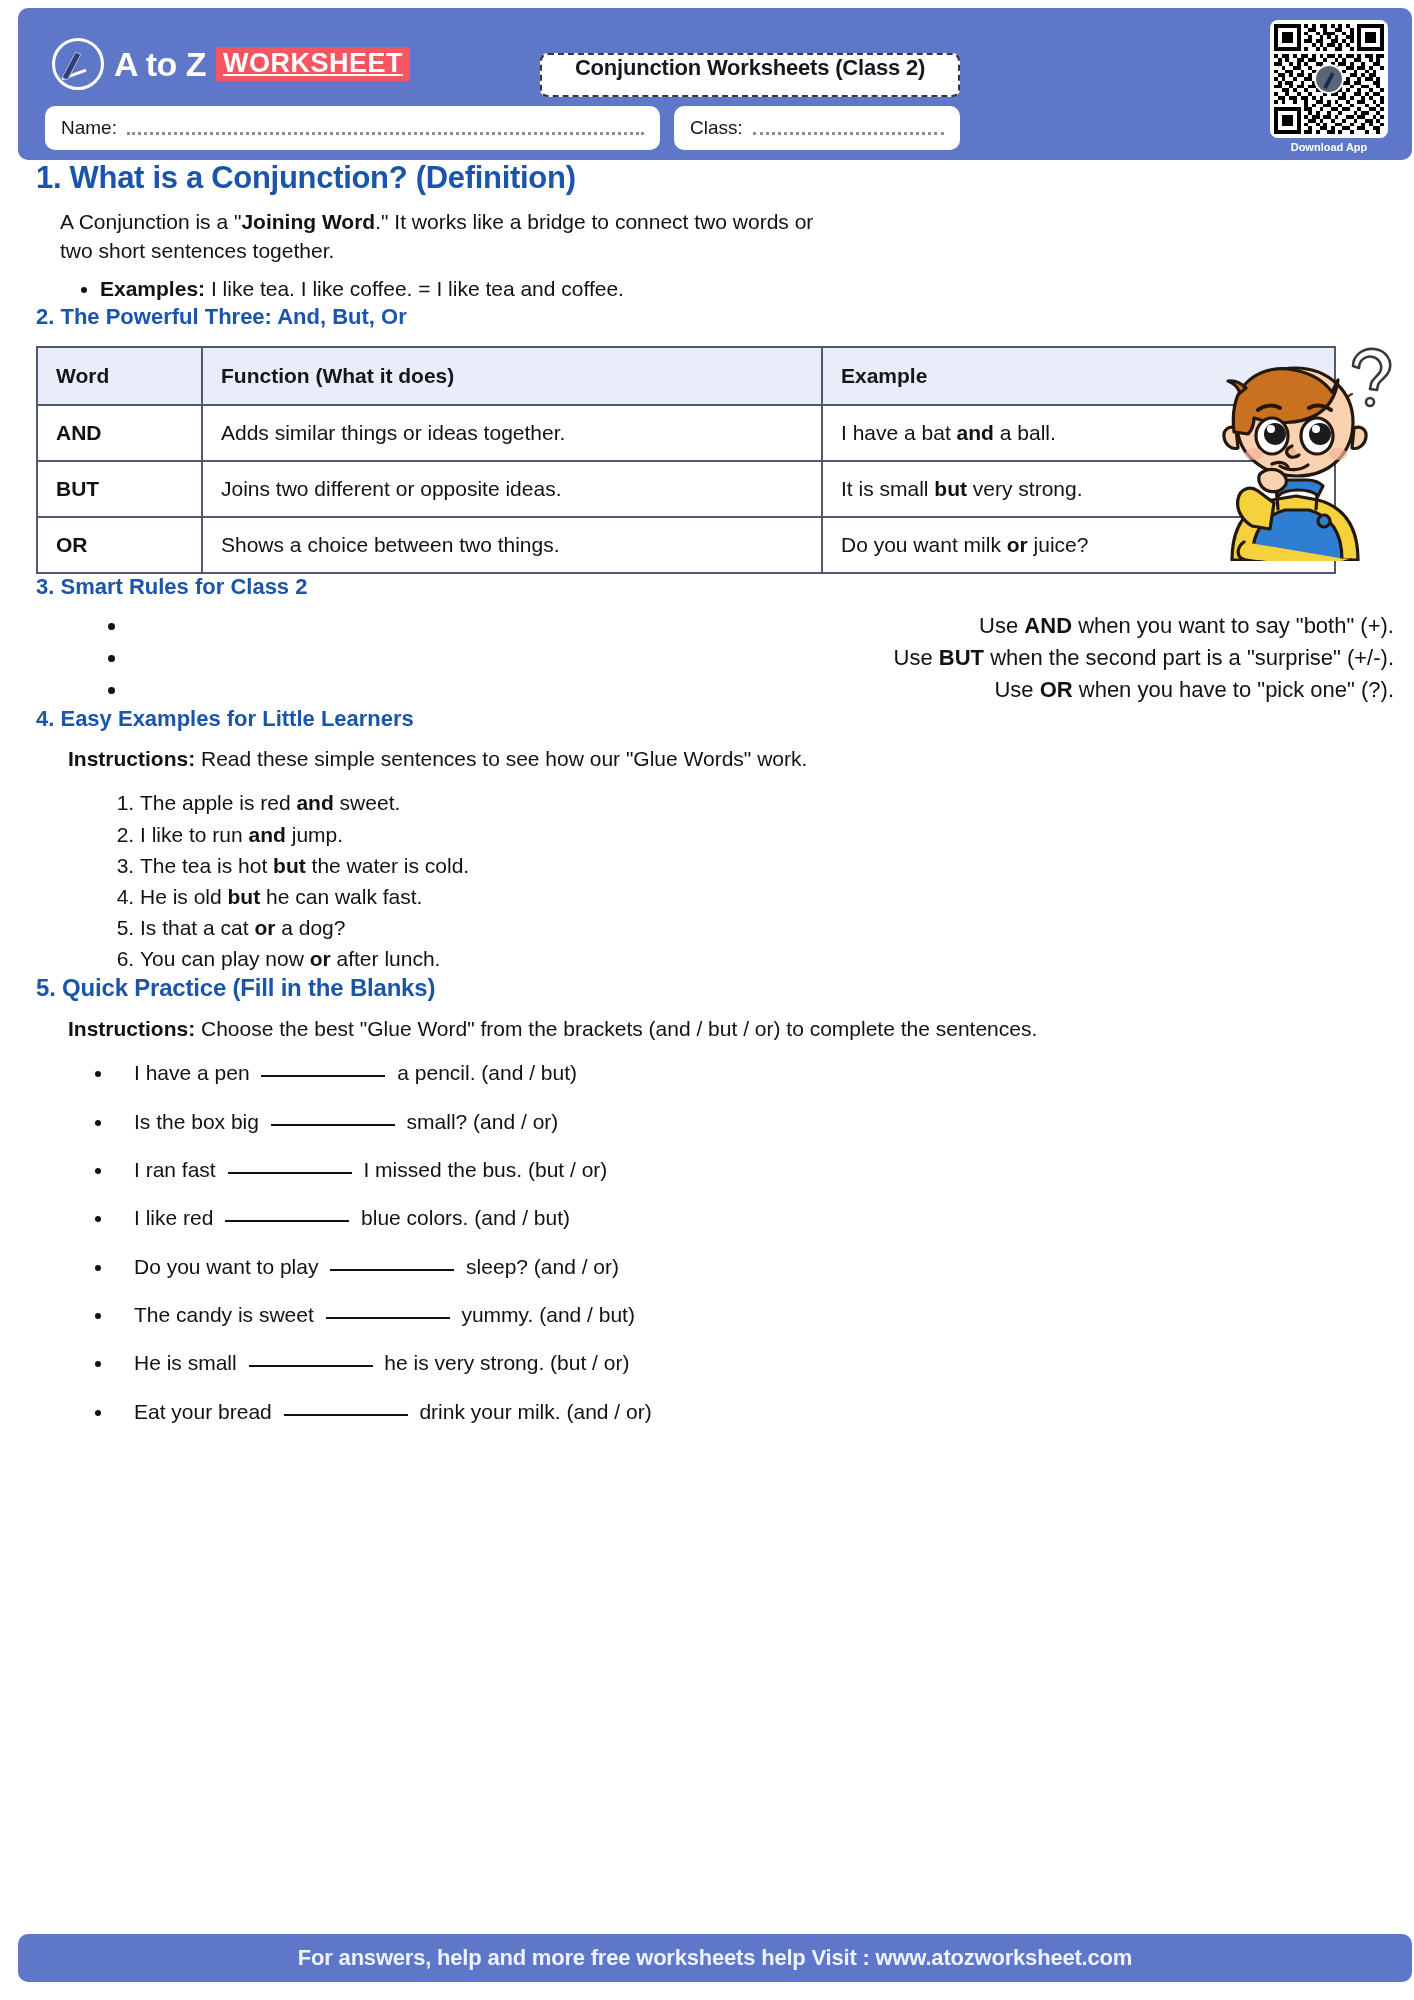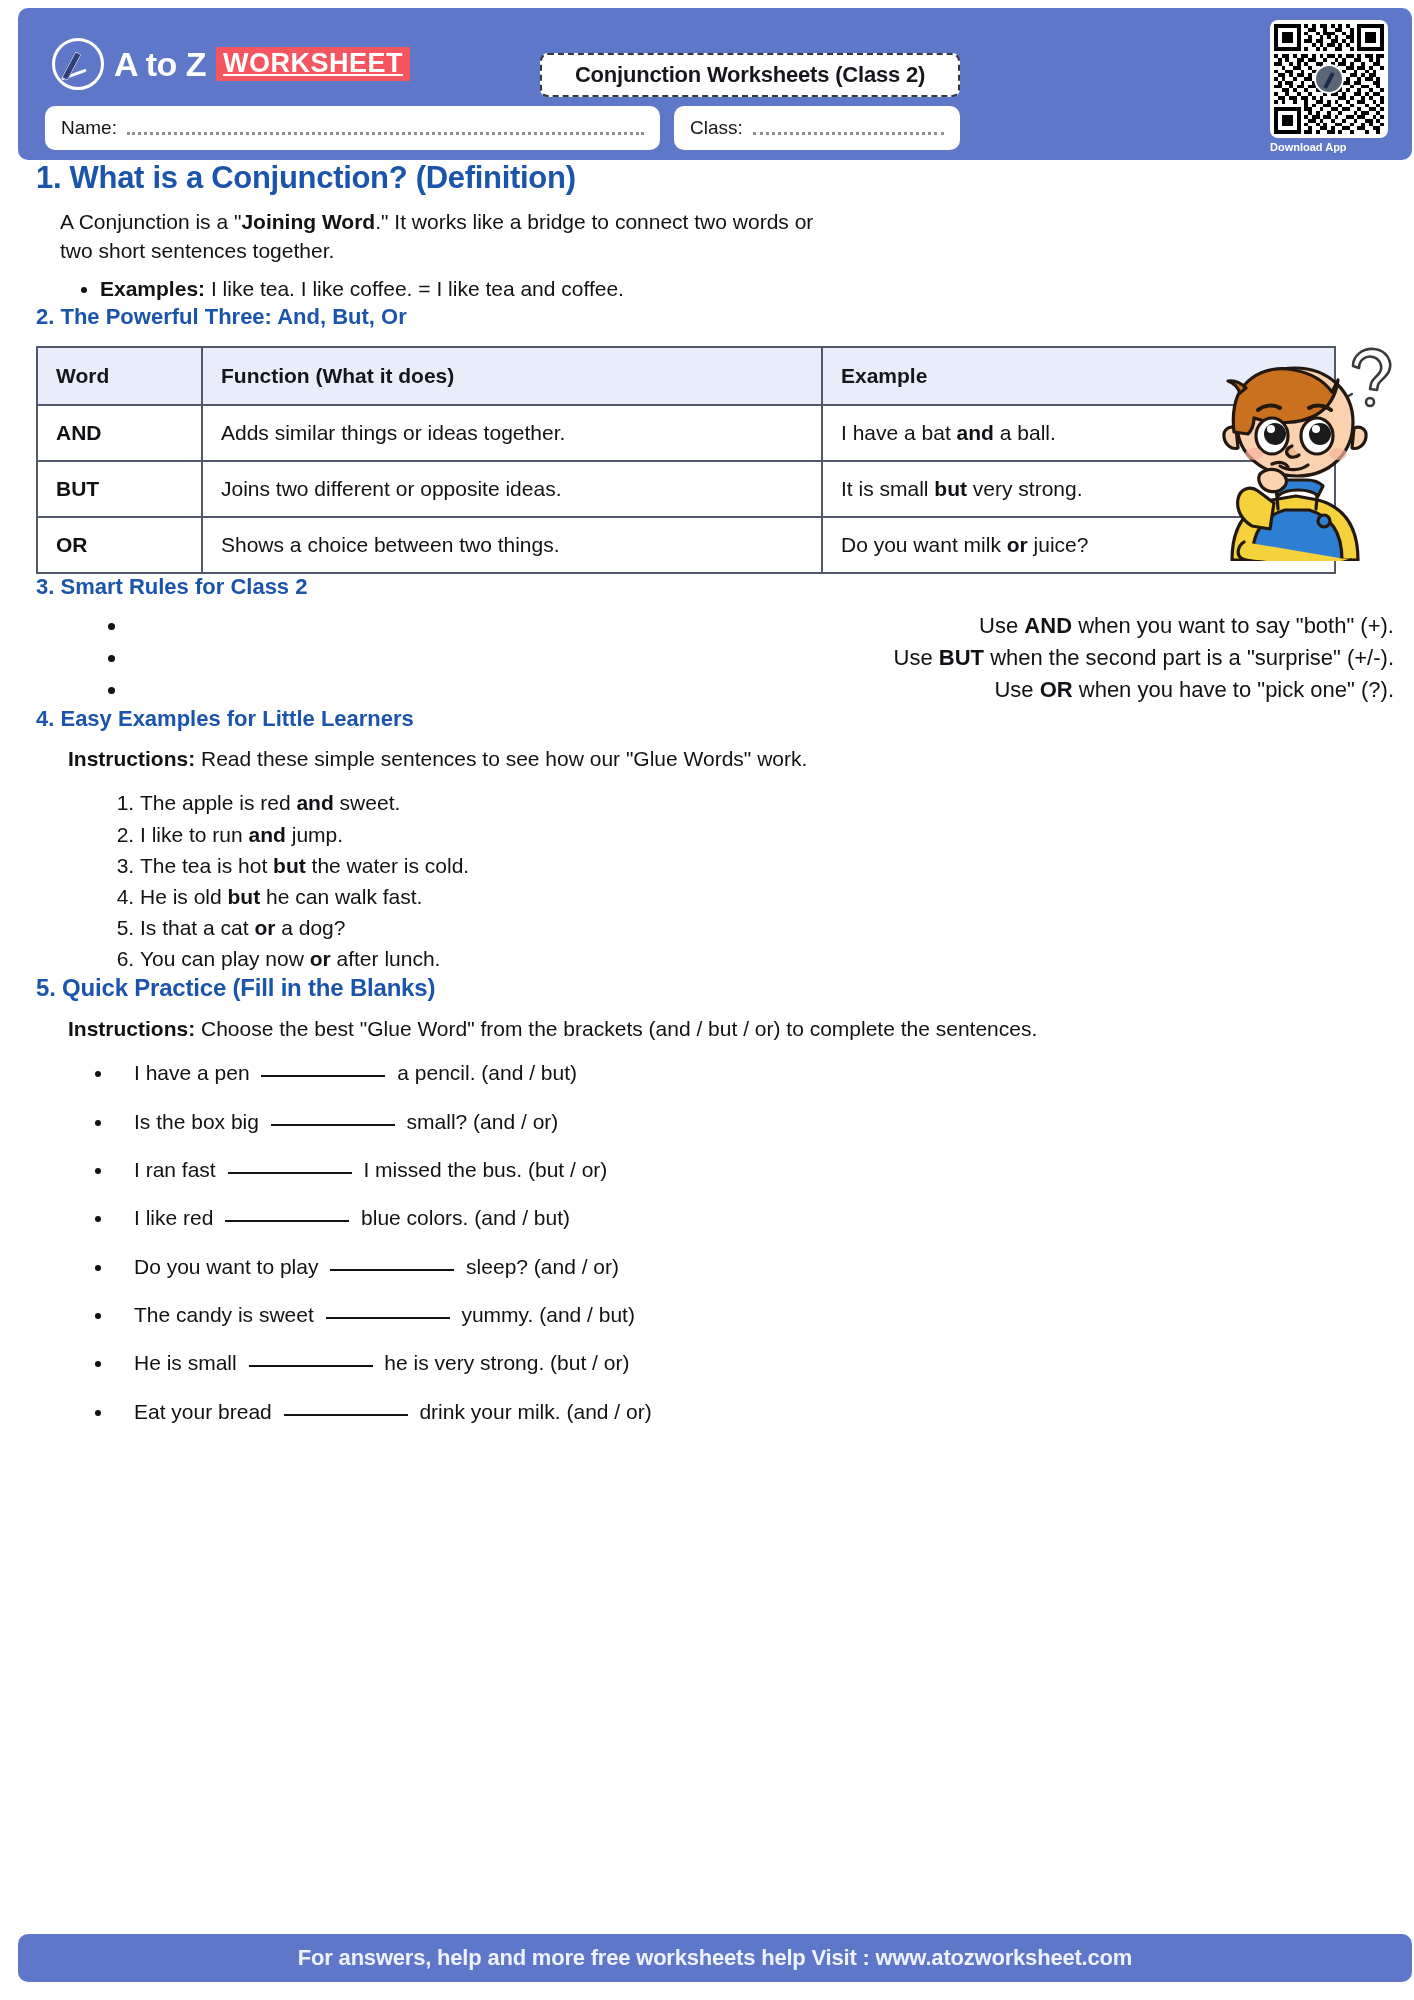--- a/index.html
+++ b/index.html
@@ -74,21 +74,21 @@
     text-decoration: underline;
   }
 
   .title-box {
     position: absolute;
     left: 522px; top: 45px;
     width: 420px; height: 44px;
     background: #ffffff;
     border: 2px dashed #33373f;
     border-radius: 8px;
-    display: flex; align-items: center; justify-content: center;
+    display: flex; justify-content: center;
   }
   .title-box span {
     font-size: 22px;
     font-weight: 700;
     color: #15171c;
     letter-spacing: -0.2px;
   }
 
   .field {
     position: absolute;
@@ -107,20 +107,21 @@
     flex: 1;
     margin-left: 10px;
     border-bottom: 3px dotted #8d8f95;
     height: 14px;
   }
 
   .qr-wrap {
     position: absolute;
     right: 24px; top: 12px;
     width: 118px;
+    text-align: center;
   }
   .qr-box {
     width: 118px; height: 118px;
     background: #ffffff;
     border-radius: 8px;
     padding: 4px;
     position: relative;
   }
   .qr-inner { width: 100%; height: 100%; display: block; }
   .qr-logo {

